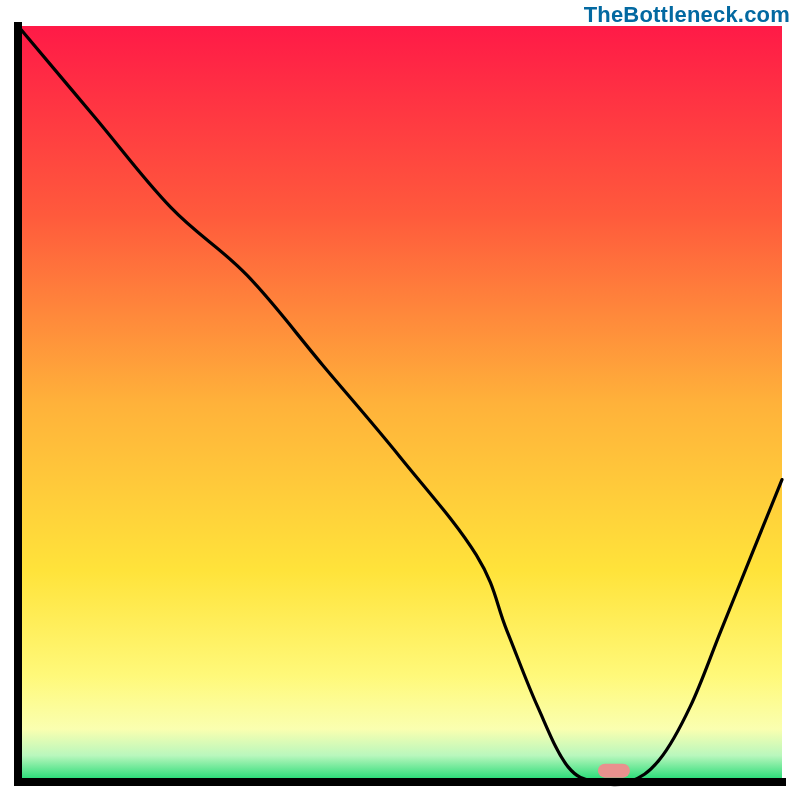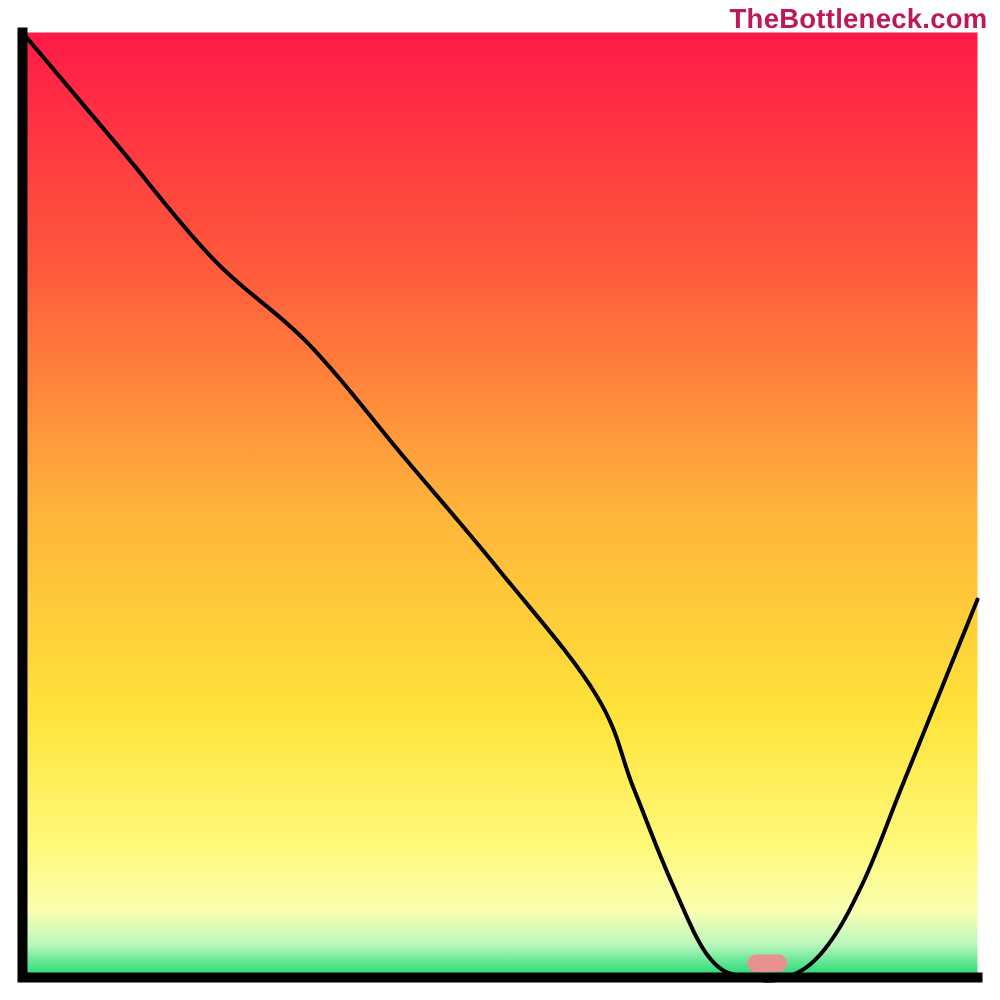--- a/index.html
+++ b/index.html
@@ -15,21 +15,21 @@
     position: relative;
     width: 800px;
     height: 800px;
   }
   .watermark {
     position: absolute;
     top: 2px;
     right: 10px;
     font-size: 22px;
     font-weight: 600;
-    color: #be185d;
+    color: #0369a1;
     letter-spacing: 0.2px;
   }
   svg.chart {
     position: absolute;
     left: 0;
     top: 0;
   }
 </style>
 </head>
 <body>

